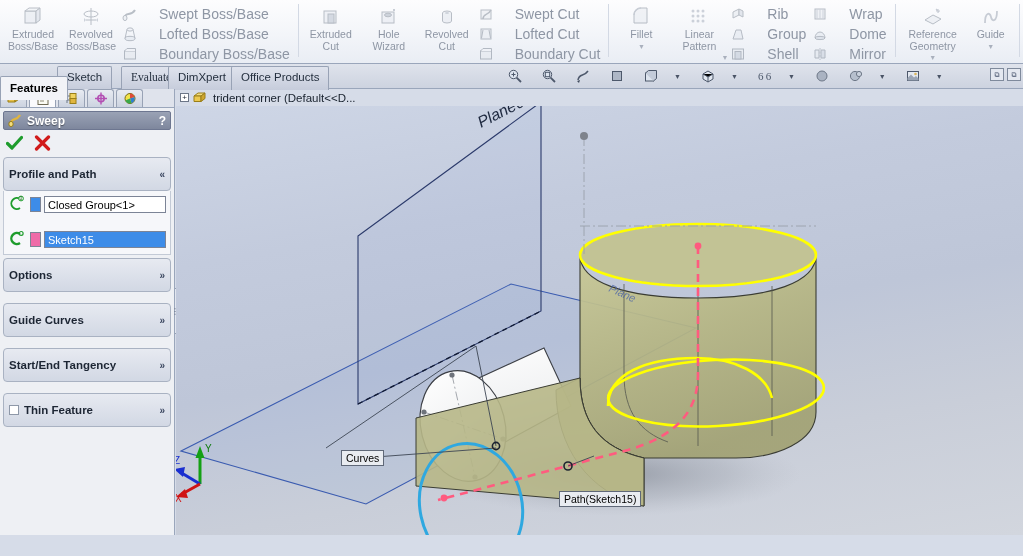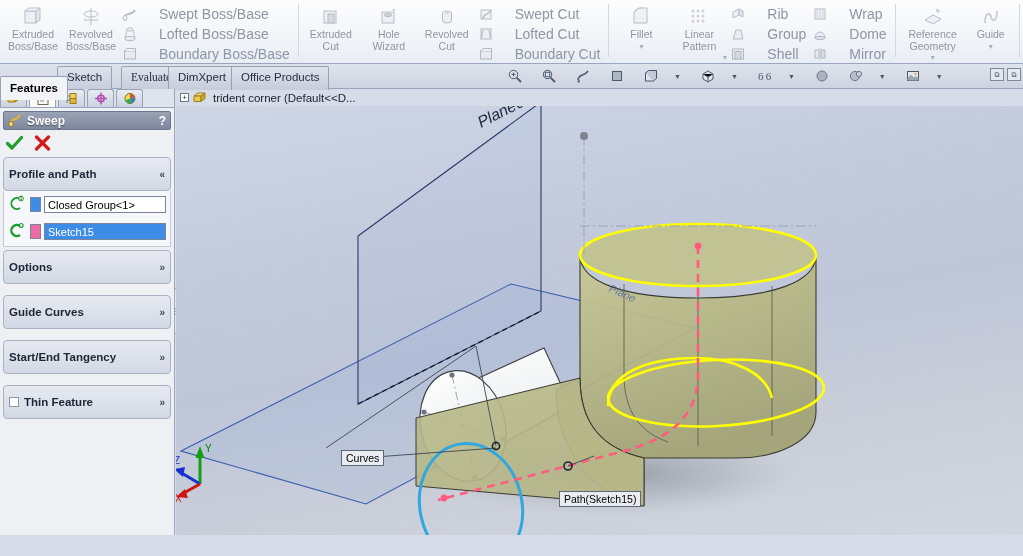--- a/index.html
+++ b/index.html
@@ -102,21 +102,21 @@
     display: flex; align-items: center; padding: 16px 5px; cursor: default;
   }
   .sect .st { font-size: 11.5px; font-weight: bold; color: #1d2634; flex: 1; }
   .sect .chev { color: #3b4760; font-size: 10px; font-weight: bold; }
   .sect .cbx { width: 10px; height: 10px; border: 1px solid #8e98a8; background: #fff; margin-right: 5px; flex: none; }
 
   .sectbody {
     margin: 0 3px; background: #f6f7fa; border: 1px solid #c3cad6; border-top: none;
     padding: 4px 4px 5px 4px;
   }
-  .selrow { display: flex; align-items: center; height: 19px; margin-bottom: 8px; }
+  .selrow { display: flex; align-items: center; height: 19px; margin-bottom: 16px; }
   .selrow:last-child { margin-bottom: 0; }
   .selrow .swatch { width: 11px; height: 15px; flex: none; margin: 0 3px 0 4px; border: 1px solid #7c8496; }
   .selbox {
     flex: 1; height: 17px; border: 1px solid #7c8496; background: #fff;
     display: flex; align-items: center; padding: 0 3px; font-size: 11px; color: #000;
   }
   .selbox.hl { background: #3d8ce8; color: #fff; }
   .gripper {
     position: absolute; left: 175px; top: 288px; width: 7px; height: 46px;
     background: linear-gradient(90deg,#e4e8f0,#ccd3e0);

